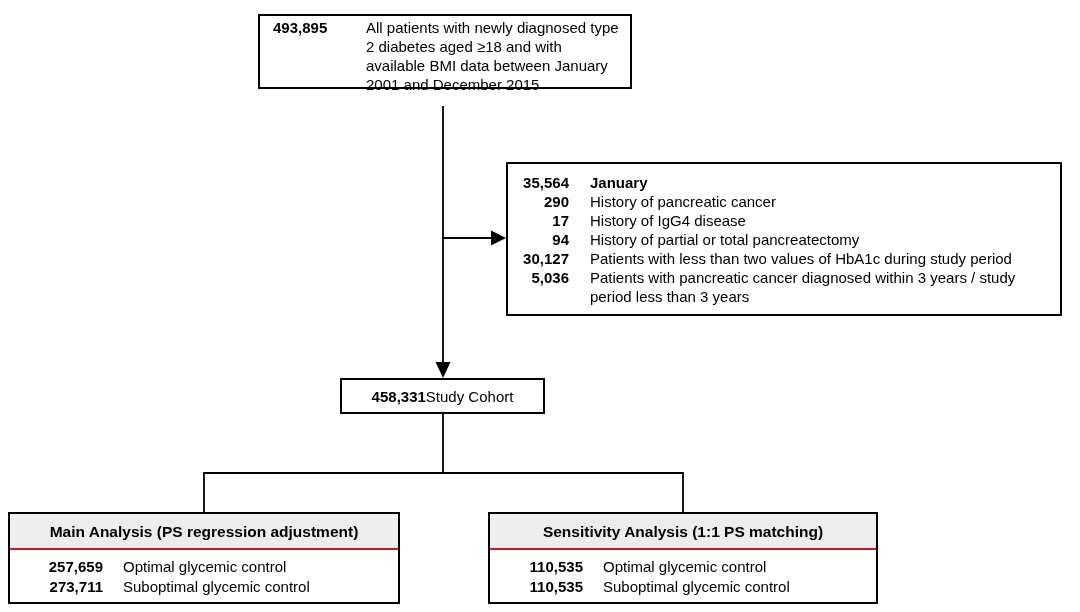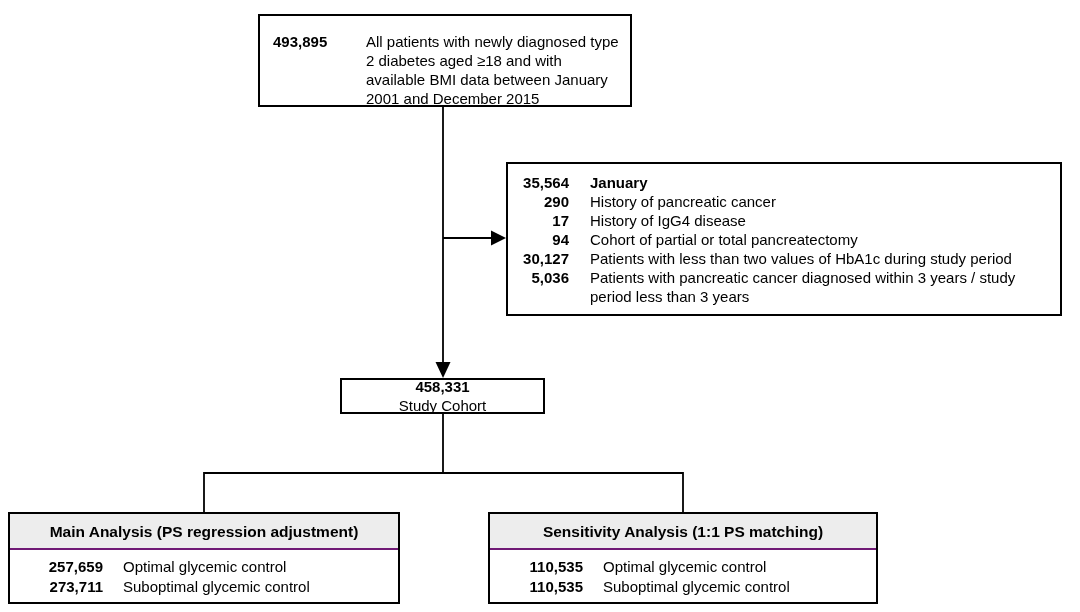--- a/index.html
+++ b/index.html
@@ -27,49 +27,49 @@
     background: #ffffff;
     font-size: 15px;
     line-height: 19px;
   }
   .num {
     font-weight: bold;
     white-space: nowrap;
   }
   
   .box.top {
-    left: 258px; top: 14px; width: 374px; height: 93px;
+    left: 258px; top: 14px; width: 374px; height: 75px;
     display: flex; align-items: flex-start;
-    padding: 16px 10px 0 13px;
+    padding: 2px 10px 0 13px;
   }
   .box.top .num { width: 64px; flex: none; }
   .box.top .desc { margin-left: 29px; width: 276px; }
   
   .box.excluded {
     left: 506px; top: 162px; width: 556px; height: 154px;
     padding: 9px 8px 0 0;
   }
   .ex-row { display: flex; align-items: flex-start; }
   .ex-row .num { width: 61px; flex: none; text-align: right; }
   .ex-row .desc { margin-left: 21px; width: 462px; }
   .ex-row.header .desc { font-weight: bold; }
   
   .box.cohort {
     left: 340px; top: 378px; width: 205px; height: 36px;
-    display: flex; align-items: center; justify-content: center; flex-direction: column;
+    display: flex; align-items: center; justify-content: center;
   }
   .box.cohort .desc { }
   
   .box.analysis { height: 92px; padding: 0; }
   .box.analysis.left  { left: 8px;   top: 512px; width: 392px; }
   .box.analysis.right { left: 488px; top: 512px; width: 390px; }
   .analysis-header {
     height: 34px;
     background: #ededed;
-    border-bottom: 2px solid #701a75;
+    border-bottom: 2px solid #b91c1c;
     display: flex; align-items: center; justify-content: center;
     font-weight: bold;
     font-size: 15.5px;
   }
   .analysis-body { padding: 7px 0 0 33px; }
   .an-row { display: flex; line-height: 20px; }
   .an-row .num { width: 60px; flex: none; text-align: right; }
   .an-row .desc { margin-left: 20px; }
 </style>
 </head>
@@ -104,21 +104,21 @@
     <div class="ex-row">
       <span class="num">290</span>
       <span class="desc">History of pancreatic cancer</span>
     </div>
     <div class="ex-row">
       <span class="num">17</span>
       <span class="desc">History of IgG4 disease</span>
     </div>
     <div class="ex-row">
       <span class="num">94</span>
-      <span class="desc">Cohort of partial or total pancreatectomy</span>
+      <span class="desc">History of partial or total pancreatectomy</span>
     </div>
     <div class="ex-row">
       <span class="num">30,127</span>
       <span class="desc">Patients with less than two values of HbA1c during study period</span>
     </div>
     <div class="ex-row">
       <span class="num">5,036</span>
       <span class="desc">Patients with pancreatic cancer diagnosed within 3 years / study period less than 3 years</span>
     </div>
   </div>

